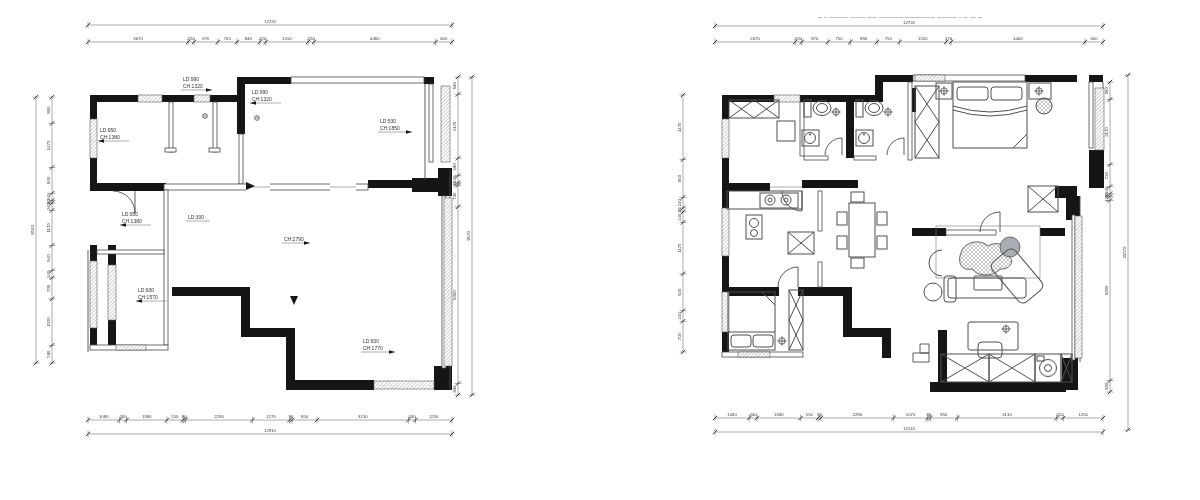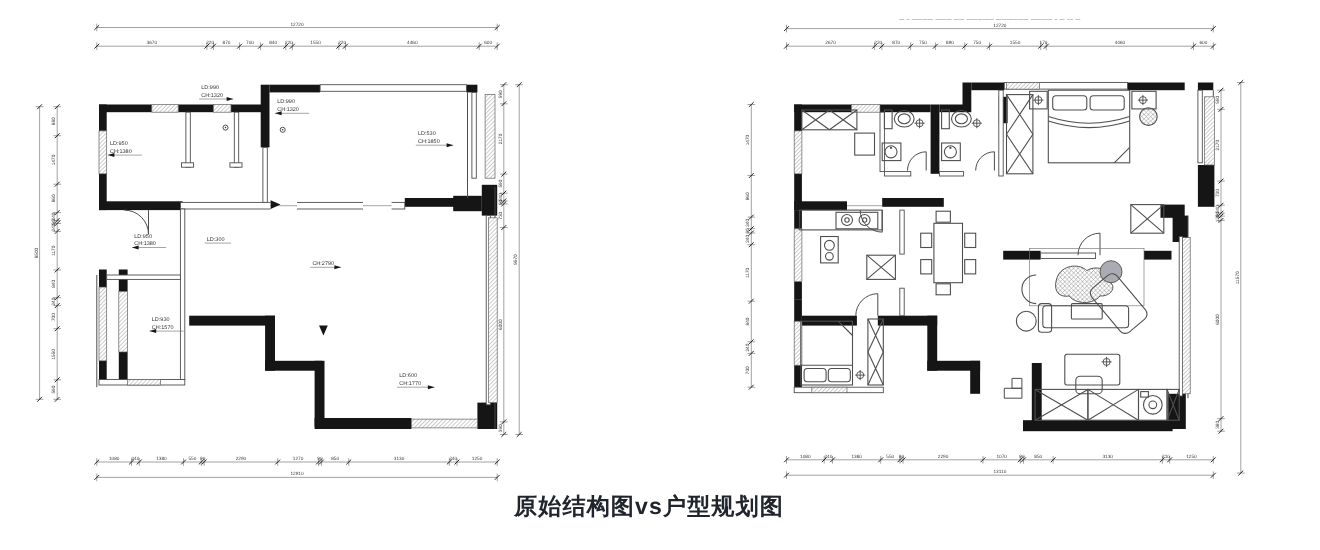--- a/index.html
+++ b/index.html
@@ -688,14 +688,13 @@
           <line x1="715" y1="432" x2="1103" y2="432"></line>
           <line x1="715" y1="428.5" x2="715" y2="435.5"></line>
           <line x1="712.8" y1="434.2" x2="717.2" y2="429.8" class="t"></line>
           <line x1="1103" y1="428.5" x2="1103" y2="435.5"></line>
           <line x1="1100.8" y1="434.2" x2="1105.2" y2="429.8" class="t"></line>
           <text x="909" y="430.2">13110</text>
         </g>
 </g>
 </svg>
 
-<div class="title">原始结构图vs户型规划图</div>
 </div>
 
 </body></html>

